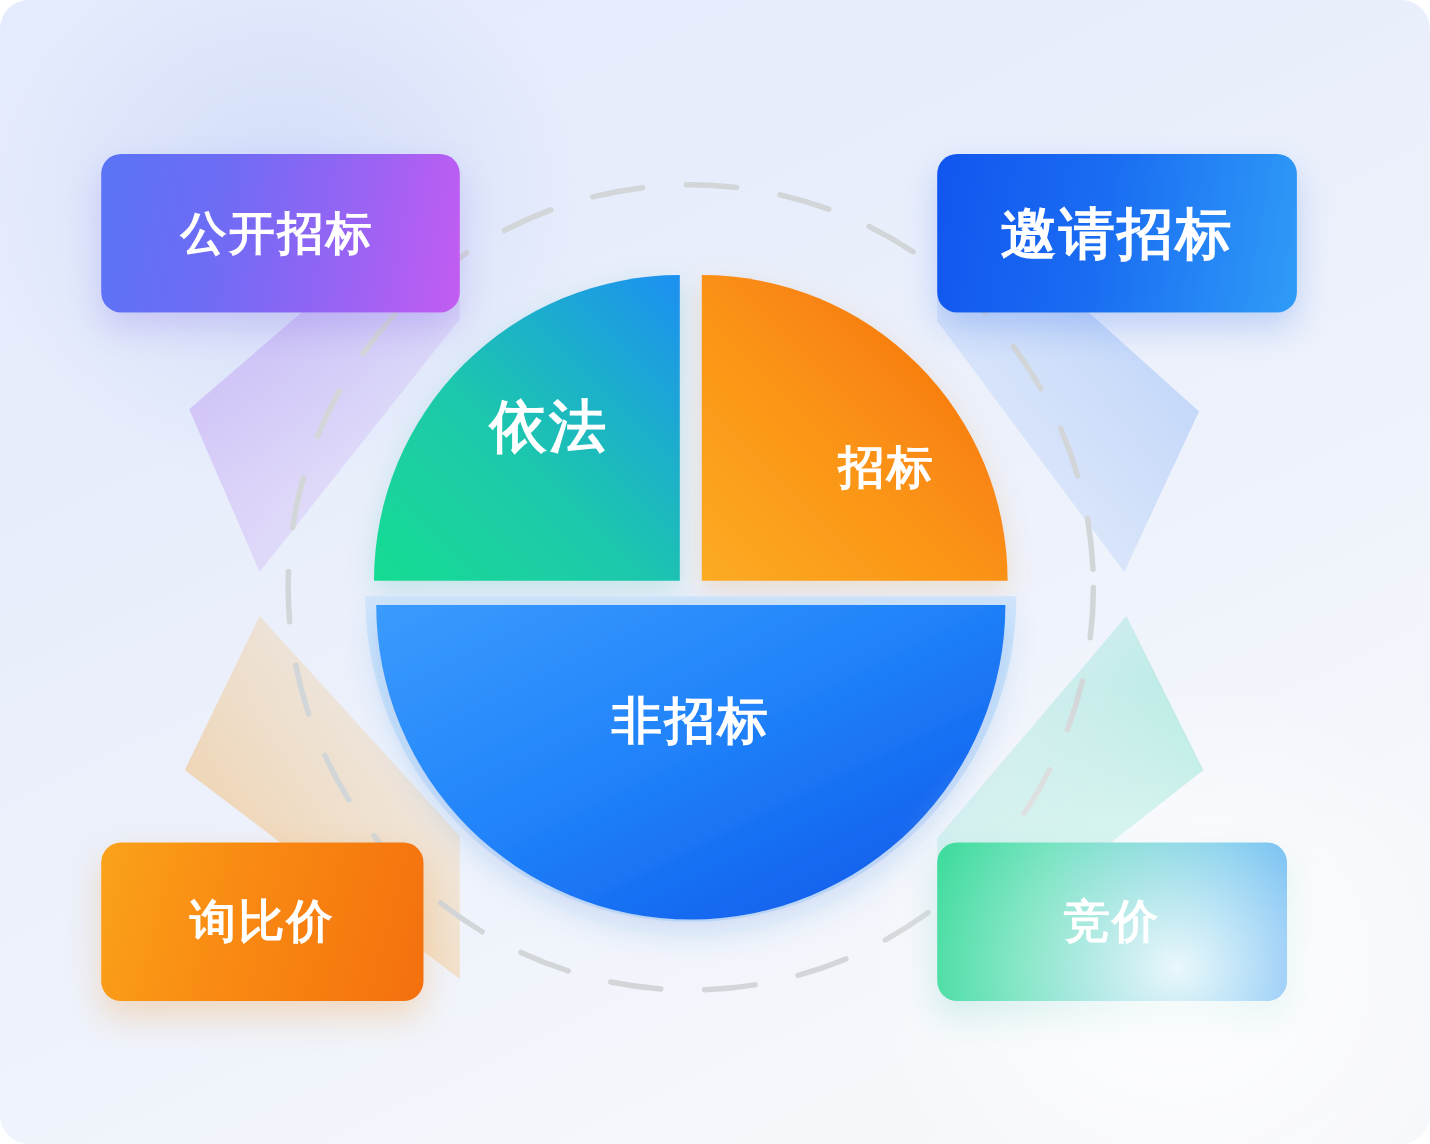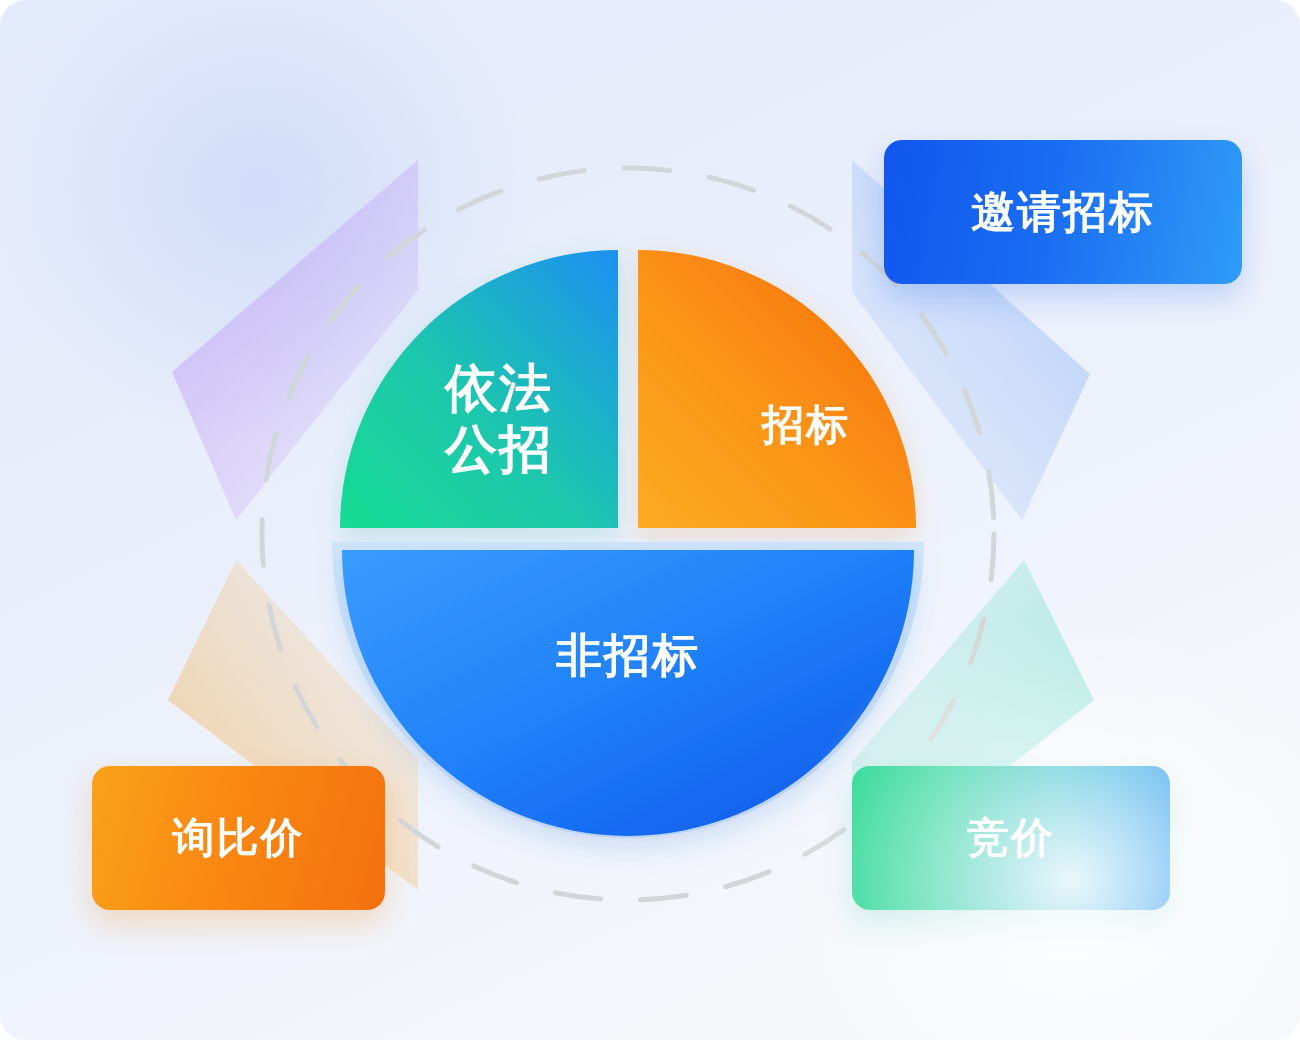--- a/index.html
+++ b/index.html
@@ -68,22 +68,22 @@
   .card-tl {
     left: 92px; top: 140px; width: 326px; height: 144px;
     padding-right: 6px;
     font-size: 42px;
     background: linear-gradient(100deg, #5a74f6 0%, #6d6cf5 32%, #9a63f3 70%, #c45cf2 100%);
     box-shadow: 0 14px 30px rgba(124,92,230,0.22);
   }
   .card-tl .card-label { text-align: center; }
 
   .card-tr {
-    left: 884px; top: 140px; width: 358px; height: 144px;
-    font-size: 44px;
+    left: 852px; top: 140px; width: 327px; height: 144px;
+    font-size: 51px;
     background: linear-gradient(100deg, #1156ef 0%, #1a6cf2 45%, #2f9cf7 100%);
     box-shadow: 0 14px 30px rgba(30,100,235,0.22);
   }
 
   .card-bl {
     left: 92px; top: 766px; width: 293px; height: 144px;
     font-size: 42px;
     background: linear-gradient(105deg, #faa21a 0%, #f98a12 42%, #f4700e 100%);
     box-shadow: 0 14px 30px rgba(245,140,25,0.25);
   }
@@ -185,27 +185,29 @@
     <path filter="url(#softShadowTeal)" d="M 618,528 L 618,250 A 278,278 0 0 0 340,528 Z" fill="url(#sliceTeal)"></path>
 
     <path filter="url(#softShadowWarm)" d="M 638,528 L 638,250 A 278,278 0 0 1 916,528 Z" fill="url(#sliceOrange)"></path>
 
     <path d="M 332,542 A 296,296 0 0 0 924,542 Z" fill="#cfe4fb" opacity="0.95"></path>
     <path filter="url(#softShadow)" d="M 342,550 A 286,286 0 0 0 914,550 Z" fill="url(#sliceBlue)"></path>
   </svg>
 
   <div class="pie-label label-yifa">
     <div>依法</div>
-    <div>公招</div>
   </div>
 
   <div class="pie-label label-zhaobiao">招标</div>
 
   <div class="pie-label label-feizhaobiao">非招标</div>
 
+  <div class="card card-tl">
+    <span class="card-label">公开招标</span>
+  </div>
 
   <div class="card card-tr">
     <span class="card-label">邀请招标</span>
   </div>
 
   <div class="card card-bl">
     <span class="card-label">询比价</span>
   </div>
 
   <div class="card card-br">

